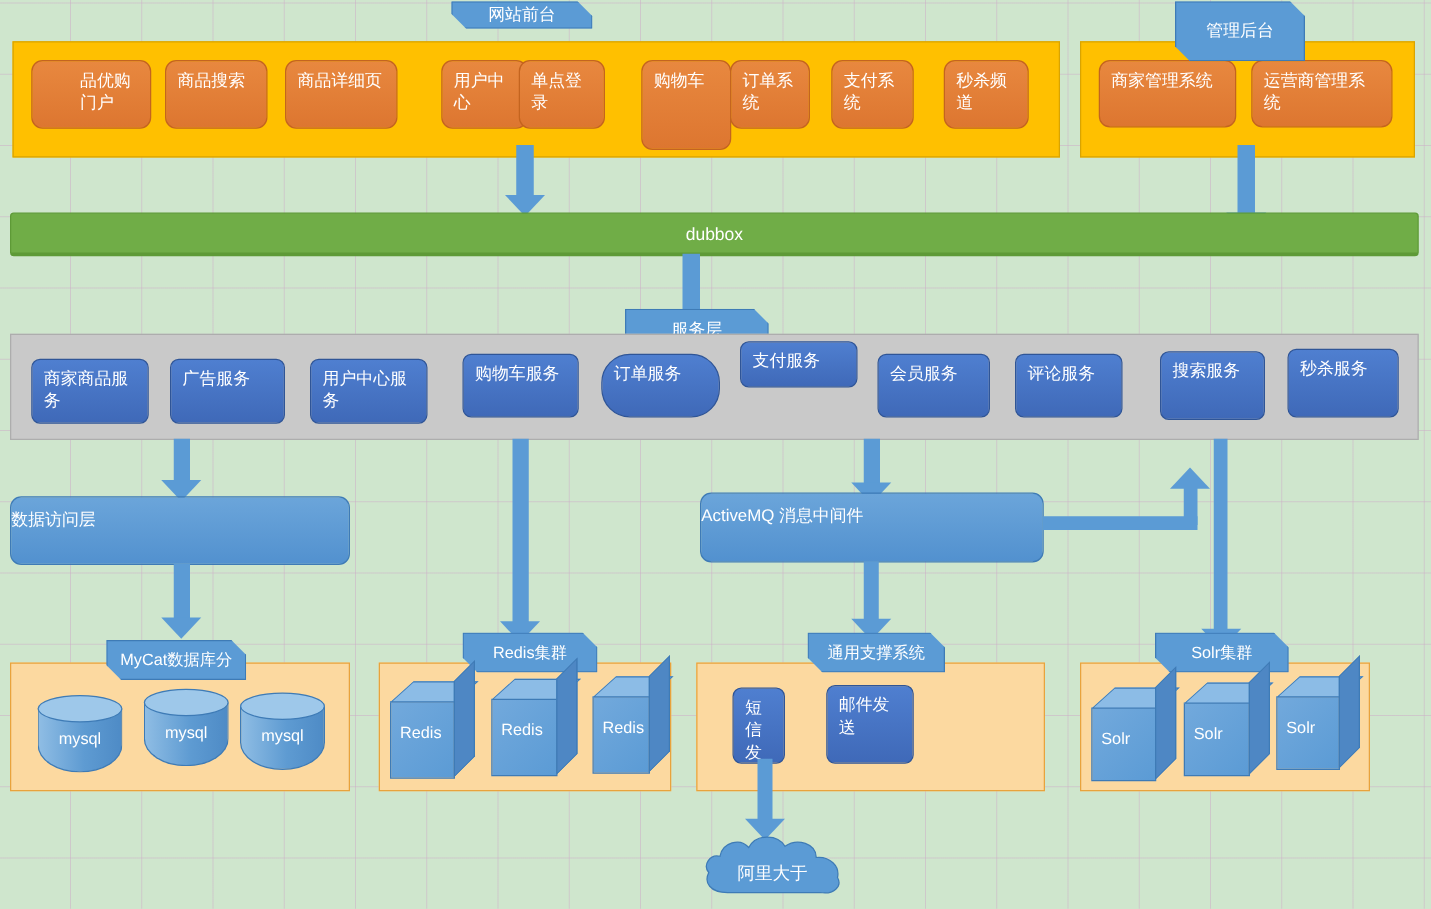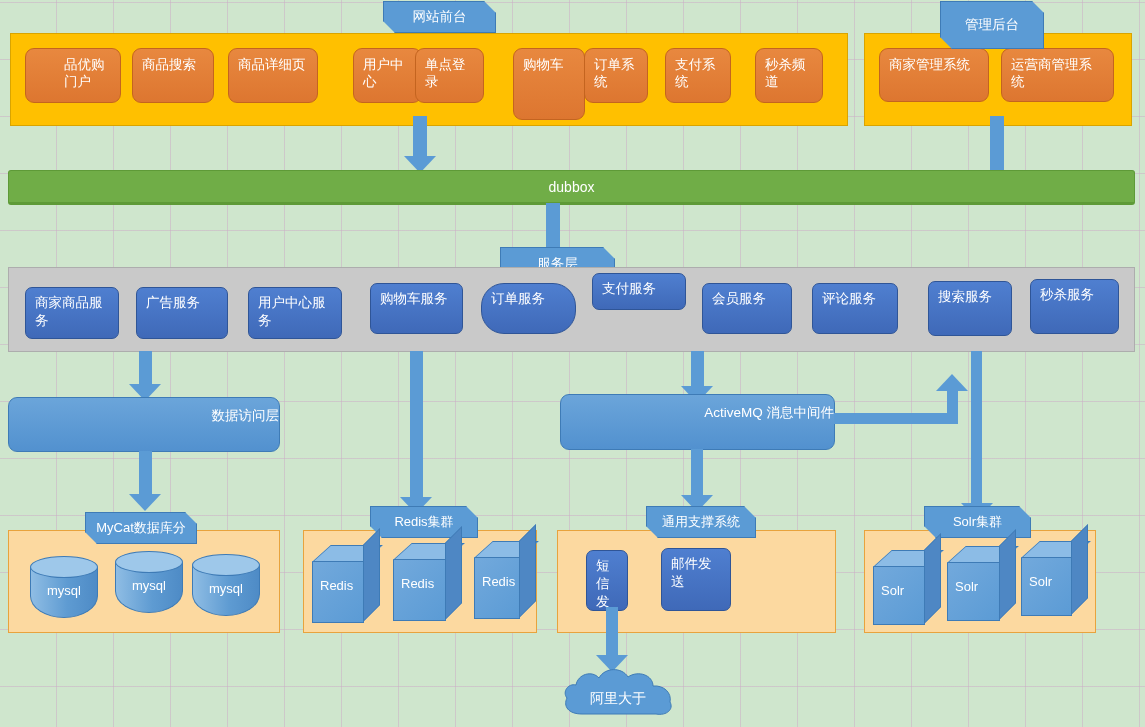--- a/index.html
+++ b/index.html
@@ -62,21 +62,21 @@
     border:1px solid #2F5597;border-radius:7px;
     color:#fff;font-size:13.5px;line-height:18px;
     padding:6px 7px 0 9px;text-align:left;overflow:hidden;
   }
 
   
   .proc{
     background:#5B9BD5;
     background:linear-gradient(#6BA5DA,#5291CF);
     border:1px solid #3E7BB6;border-radius:9px;
-    color:#fff;font-size:13.5px;text-align:right;
+    color:#fff;font-size:13.5px;text-align:left;
     padding-top:9px;
   }
 
   
   .grp{background:#FCD9A0;border:1px solid #E8A33D;}
 
   
   .cyl{position:absolute;}
   .cyl .body{
     position:absolute;left:0;right:0;top:11px;bottom:0;
@@ -160,21 +160,21 @@
   <div class="abs sys" style="left:584px;top:48px;width:64px;height:55px;">
     <span>订单系统</span>
   </div>
   <div class="abs sys" style="left:755px;top:48px;width:68px;height:55px;">
     <span>秒杀频道</span>
   </div>
   <div class="abs sys" style="left:665px;top:48px;width:66px;height:55px;">
     <span>支付系统</span>
   </div>
 
-  <div class="abs tab" style="left:361px;top:1px;width:113px;height:32px;margin-left:22px;">
+  <div class="abs tab" style="left:361px;top:1px;width:113px;height:22px;">
     <span>网站前台</span>
   </div>
 
   <div class="abs banner" style="left:864px;top:33px;width:268px;height:93px;"></div>
 
   <div class="abs sys" style="left:879px;top:48px;width:110px;height:54px;">
     <span>商家管理系统</span>
   </div>
   <div class="abs sys" style="left:1001px;top:48px;width:113px;height:54px;">
     <span>运营商管理系统</span>

